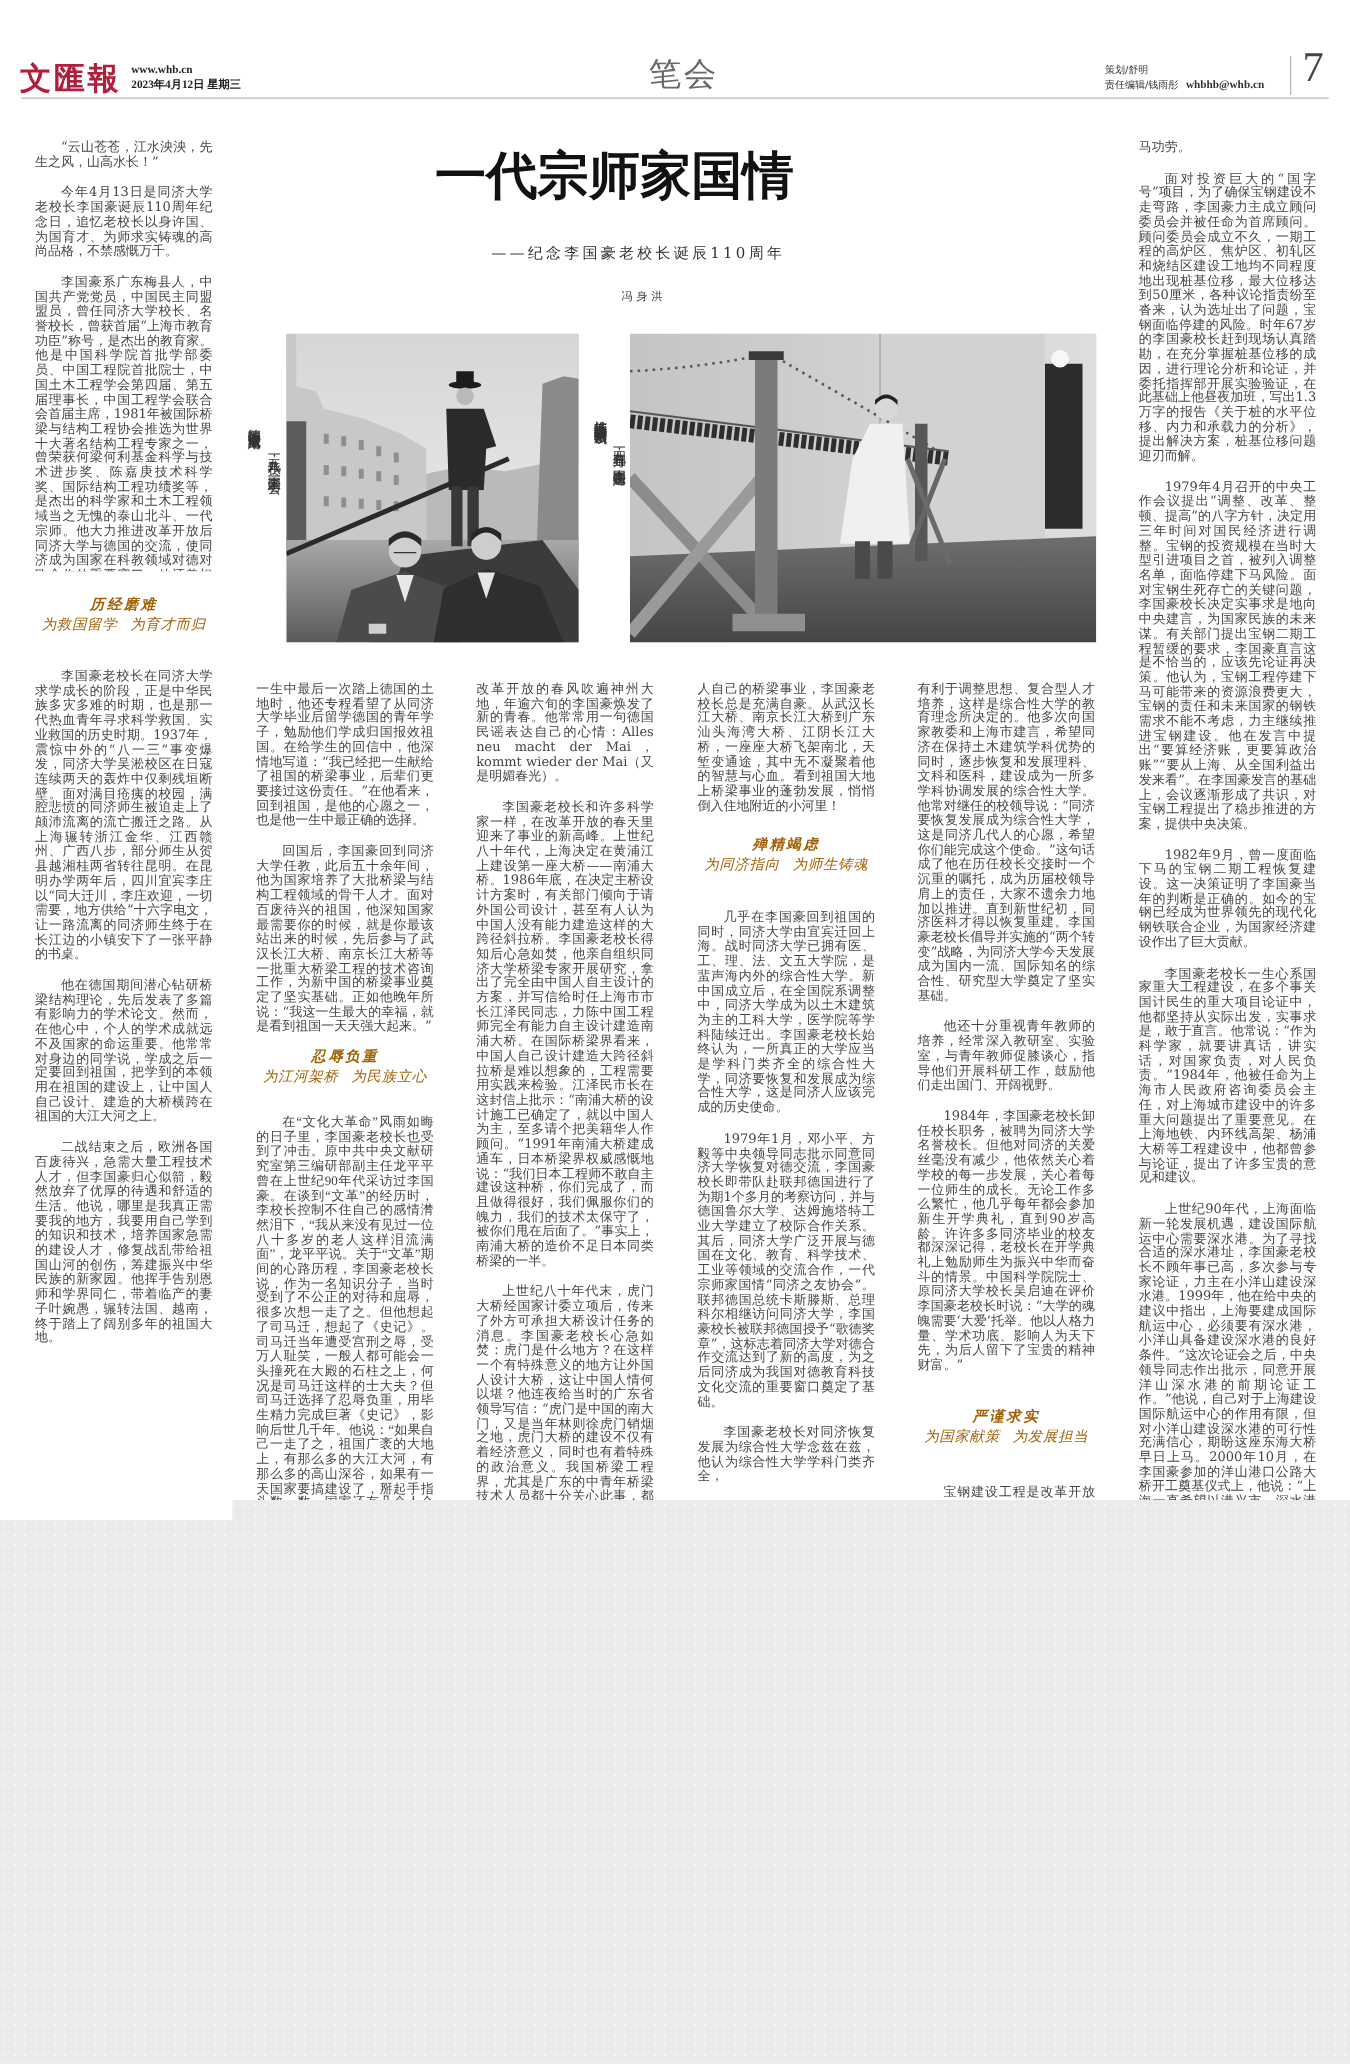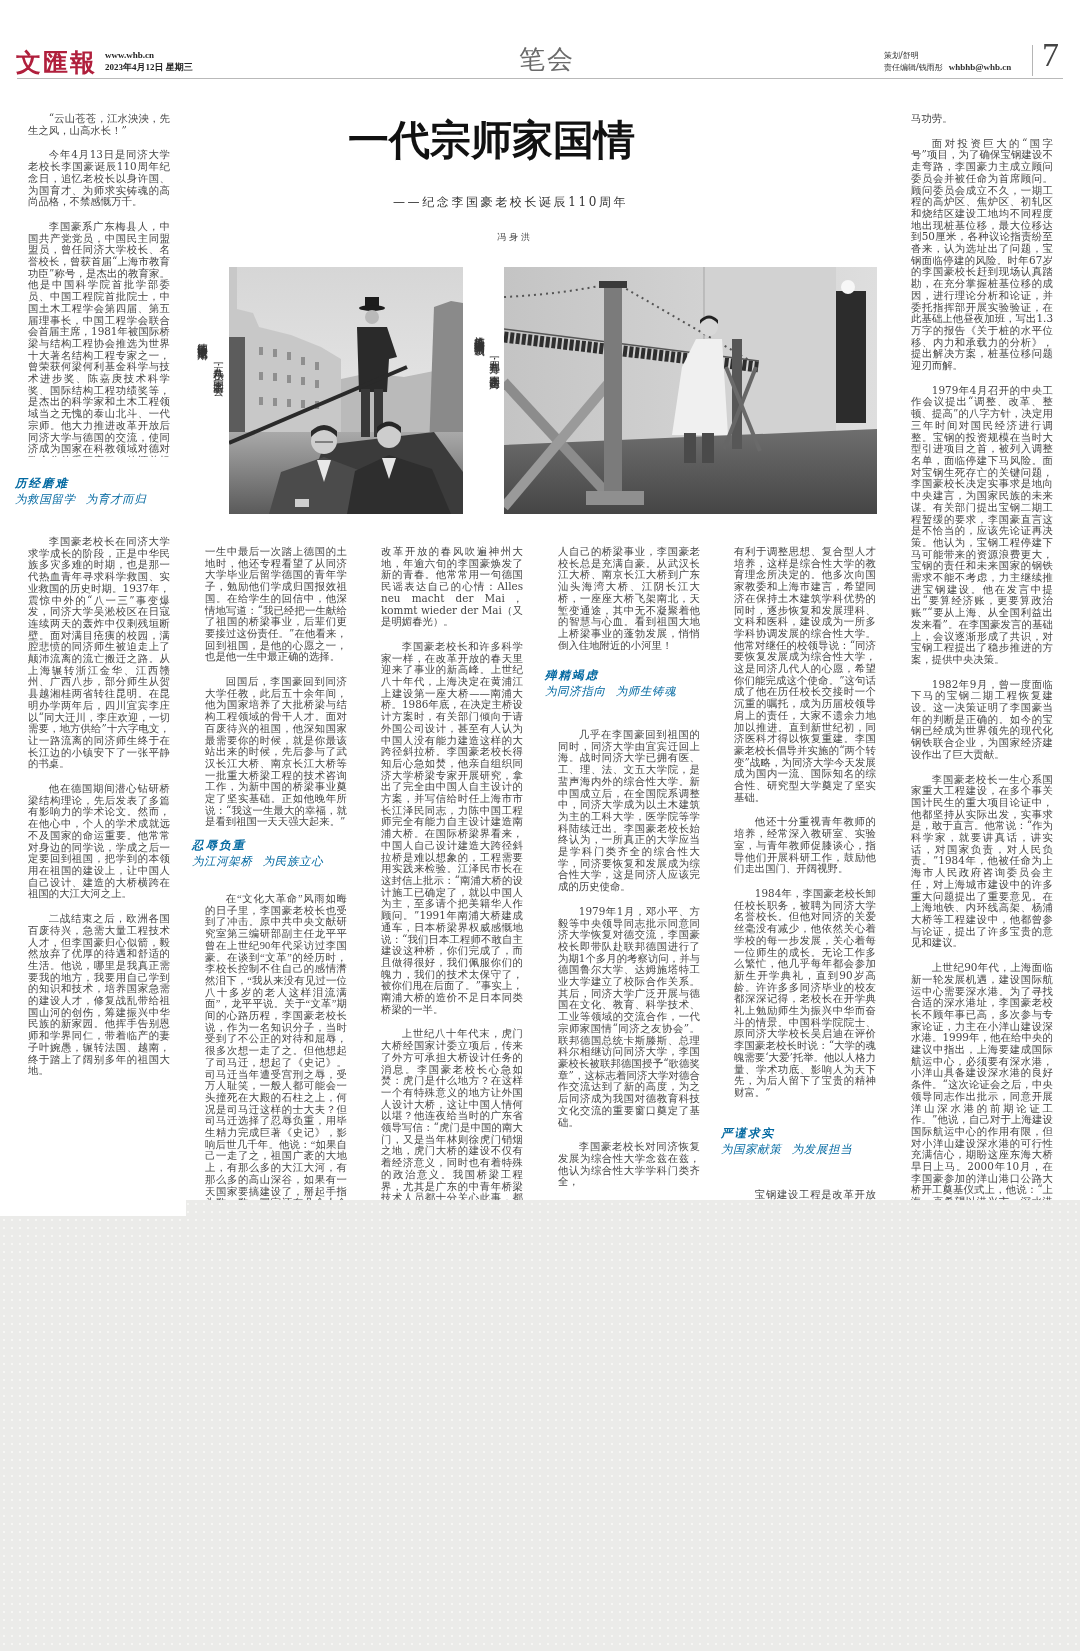--- a/index.html
+++ b/index.html
@@ -35,21 +35,21 @@
   .photo { position:absolute; overflow:hidden; background:#ccc; }
   .photo svg { display:block; }
   .vcap { position:absolute; writing-mode:vertical-rl; font-size:10.5px; line-height:12px; color:#333; letter-spacing:0.6px; white-space:nowrap; font-family:"DejaVu Serif", serif; }
 
   
   .col { position:absolute; width:168px; overflow:hidden; font-size:10.4px; line-height:11.7px; color:#454545; text-align:justify; text-justify:inter-character; font-family:"DejaVu Serif", serif; }
   .col p { margin:13px; text-indent:2em; }
   .col p.cont { text-indent:0; }
 
   
-  .sec { position:absolute; width:168px; color:#0369a1; font-family:"DejaVu Serif", serif; font-style:italic; }
+  .sec { position:absolute; width:168px; text-align:center; color:#a16207; font-family:"DejaVu Serif", serif; font-style:italic; }
   .sec .h { font-size:11.5px; line-height:16px; letter-spacing:2px; font-weight:bold; }
   .sec .s { font-size:11.5px; line-height:16px; letter-spacing:0.6px; white-space:nowrap; word-spacing:6px; }
 </style>
 </head>
 <body>
 
 <div class="paper"></div>
 <div class="paper-ext"></div>
 
 <div class="abs logo">文匯報</div>

